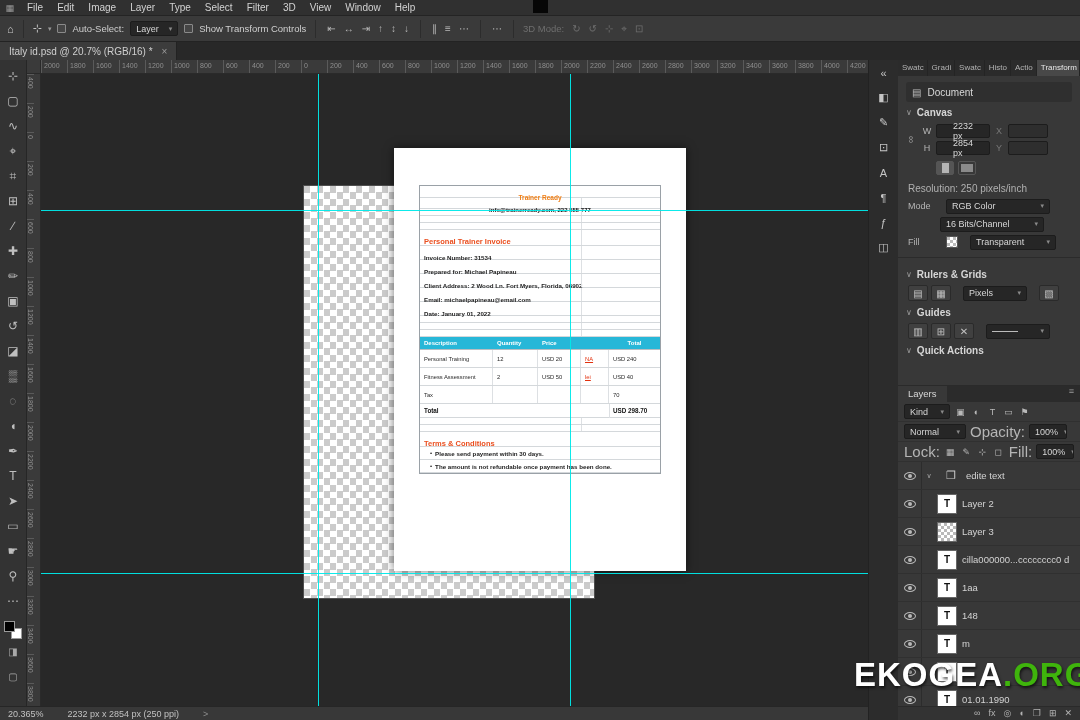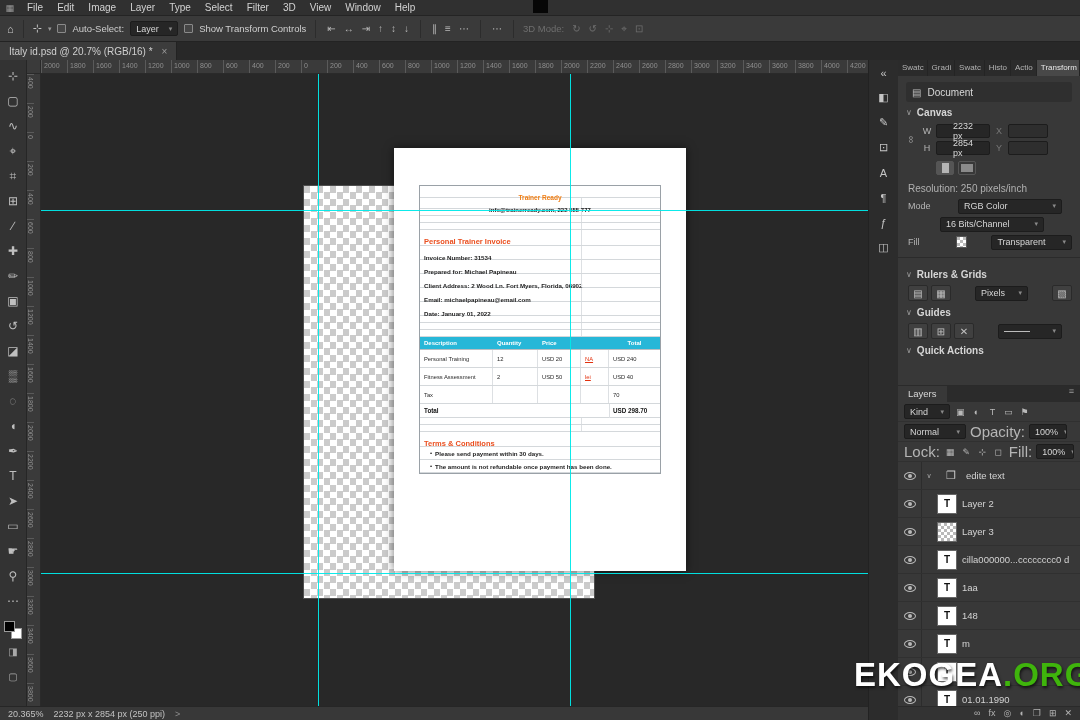--- a/index.html
+++ b/index.html
@@ -131,21 +131,21 @@
   .dim-row{display:flex;align-items:center;gap:4px;height:17px}
   .dim-label{width:10px;font-size:9px;color:#b5b5b5;text-align:center}
   .dim-label.gray{color:#777}
   .orient-row{display:flex;gap:4px;margin:5px 0 0 30px}
   .orient-btn{width:18px;height:14px;border:1px solid #555;border-radius:2px;display:flex;
               align-items:center;justify-content:center}
   .orient-btn.selected{background:#555}
   .orient-btn .port{width:7px;height:10px;background:#b5b5b5}
   .orient-btn .land{width:12px;height:8px;background:#8a8a8a}
   .res-text{font-size:10px;color:#b0b0b0;margin:8px 0 2px 2px;height:12px}
-  .prop-row{display:flex;align-items:center;gap:24px;height:18px;margin-left:2px}
+  .prop-row{display:flex;align-items:center;gap:12px;height:18px;margin-left:2px}
   .prop-label{font-size:9px;color:#b5b5b5;width:26px}
   .indent{margin-left:32px}
   .fill-swatch{width:12px;height:12px;border:1px solid #555;
     background-image:conic-gradient(#fff 25%,#bbb 0 50%,#fff 0 75%,#bbb 0);background-size:6px 6px}
   .divider{height:1px;background:#2b2b2b;margin:6px -8px}
   .icon-btn{width:20px;height:16px;display:inline-flex;align-items:center;justify-content:center;color:#c2c2c2;
             font-size:10px;background:#404040;border:1px solid #2a2a2a;border-radius:2px}
   .line-swatch{display:inline-block;width:26px;height:1px;background:#bbb;margin:auto 0}
 
   
@@ -169,21 +169,21 @@
   .thumb.text{background:#fff;border:1px solid #666;color:#111;font-weight:bold;font-size:10px}
   .thumb.image{border:1px solid #666;
     background-image:conic-gradient(#fff 25%,#b9b9b9 0 50%,#fff 0 75%,#b9b9b9 0);background-size:6px 6px}
   .lname{font-size:9.5px;white-space:nowrap;overflow:hidden}
   #layers-bottom{position:absolute;left:0;right:0;bottom:0;height:14px;background:#333;border-top:1px solid #2a2a2a;
                  display:flex;align-items:center;justify-content:flex-end;gap:8px;padding:0 8px}
   .lb-icon{color:#b3b3b3;font-size:9px;line-height:13px}
 
   
   #statusbar{position:absolute;left:0;top:706px;width:868px;height:14px;background:#383838;
-             border-top:1px solid #262626;display:flex;align-items:center;gap:10px;padding:0 8px;
+             border-top:1px solid #262626;display:flex;align-items:center;gap:24px;padding:0 8px;
              font-size:9px;color:#c2c2c2;z-index:15}
   .status-arrow{color:#8f8f8f}
 
   
   #watermark{position:absolute;left:854px;top:656px;z-index:50;font-size:33px;font-weight:bold;
              letter-spacing:1px;color:#fff;text-shadow:1px 2px 3px rgba(0,0,0,.65);white-space:nowrap}
   #watermark .org{color:#3fb50c}
 </style>
 </head>
 <body>

